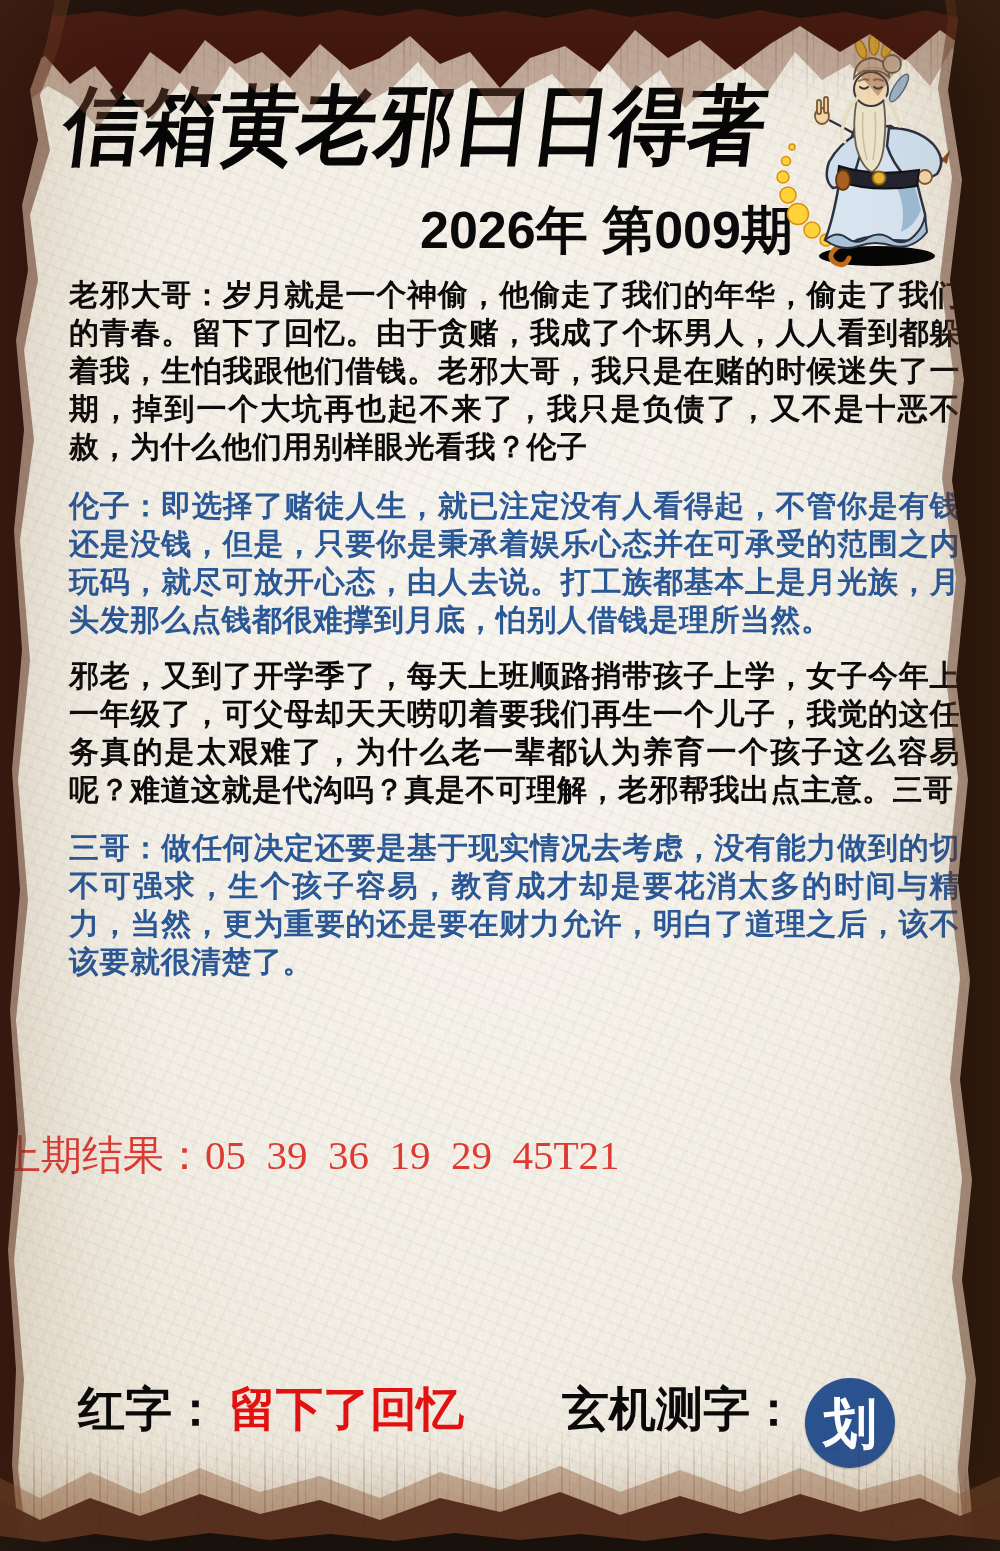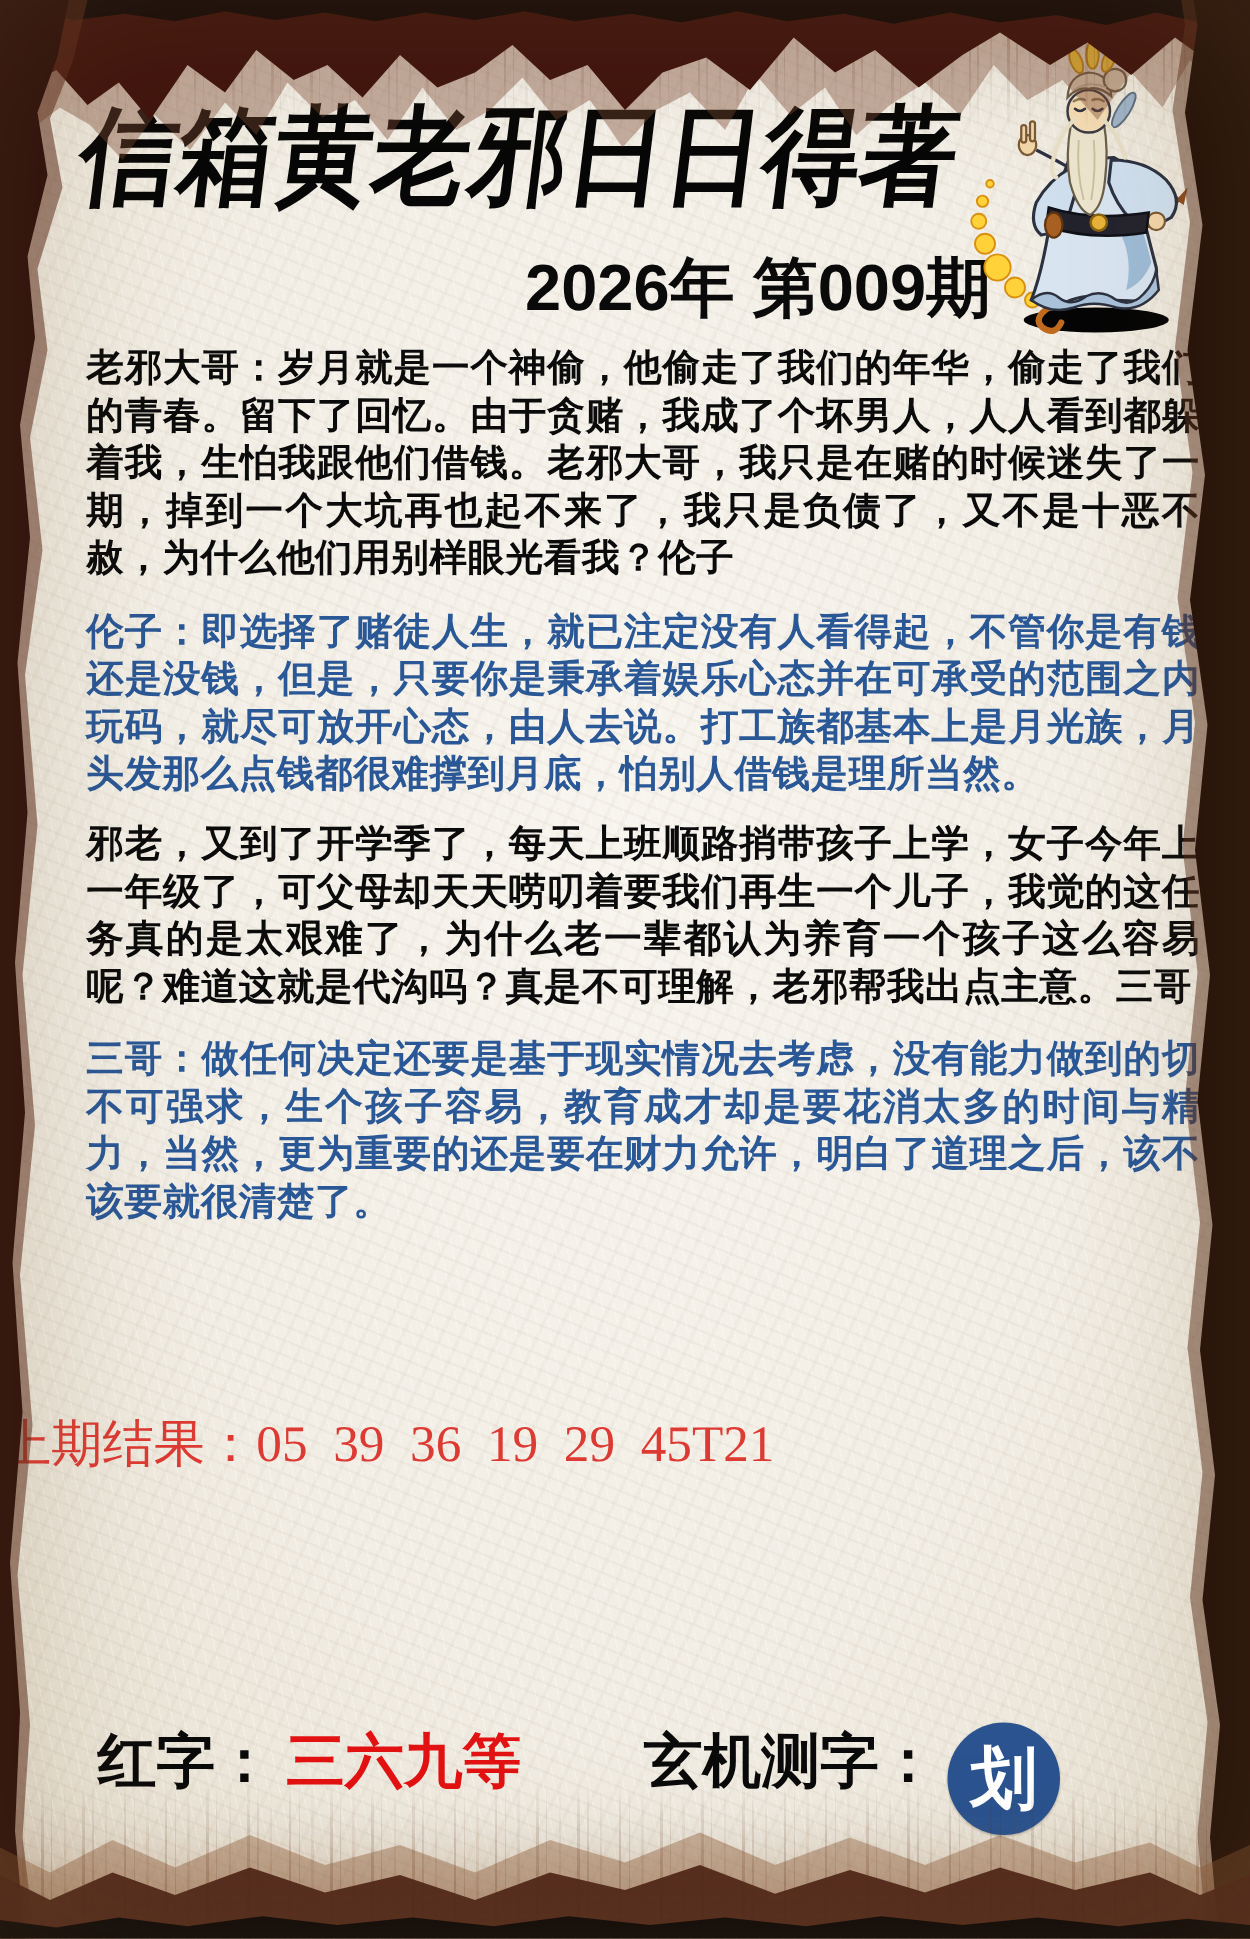--- a/index.html
+++ b/index.html
@@ -156,21 +156,21 @@
 
   <div class="letter p1">老邪大哥：岁月就是一个神偷，他偷走了我们的年华，偷走了我们的青春。留下了回忆。由于贪赌，我成了个坏男人，人人看到都躲着我，生怕我跟他们借钱。老邪大哥，我只是在赌的时候迷失了一期，掉到一个大坑再也起不来了，我只是负债了，又不是十恶不赦，为什么他们用别样眼光看我？伦子</div>
   <div class="letter blue p2">伦子：即选择了赌徒人生，就已注定没有人看得起，不管你是有钱还是没钱，但是，只要你是秉承着娱乐心态并在可承受的范围之内玩码，就尽可放开心态，由人去说。打工族都基本上是月光族，月头发那么点钱都很难撑到月底，怕别人借钱是理所当然。</div>
   <div class="letter p3">邪老，又到了开学季了，每天上班顺路捎带孩子上学，女子今年上一年级了，可父母却天天唠叨着要我们再生一个儿子，我觉的这任务真的是太艰难了，为什么老一辈都认为养育一个孩子这么容易呢？难道这就是代沟吗？真是不可理解，老邪帮我出点主意。三哥</div>
   <div class="letter blue p4">三哥：做任何决定还要是基于现实情况去考虑，没有能力做到的切不可强求，生个孩子容易，教育成才却是要花消太多的时间与精力，当然，更为重要的还是要在财力允许，明白了道理之后，该不该要就很清楚了。</div>
 
   <div class="result-line">上期结果：05  39  36  19  29  45T21</div>
 
   <div class="bottom-row">
     <span>红字：</span>
-    <span class="red-value">三六九等</span>
+    <span class="red-value">留下了回忆</span>
     <span class="mystery-label">玄机测字：</span>
     <div class="mystery-badge">
       <span>划</span>
     </div>
   </div>
 
   <div class="top-streaks"></div>
   <div class="bottom-streaks"></div>
 
   <svg class="frame-svg" viewBox="0 0 1000 1551" preserveAspectRatio="none" aria-hidden="true">

